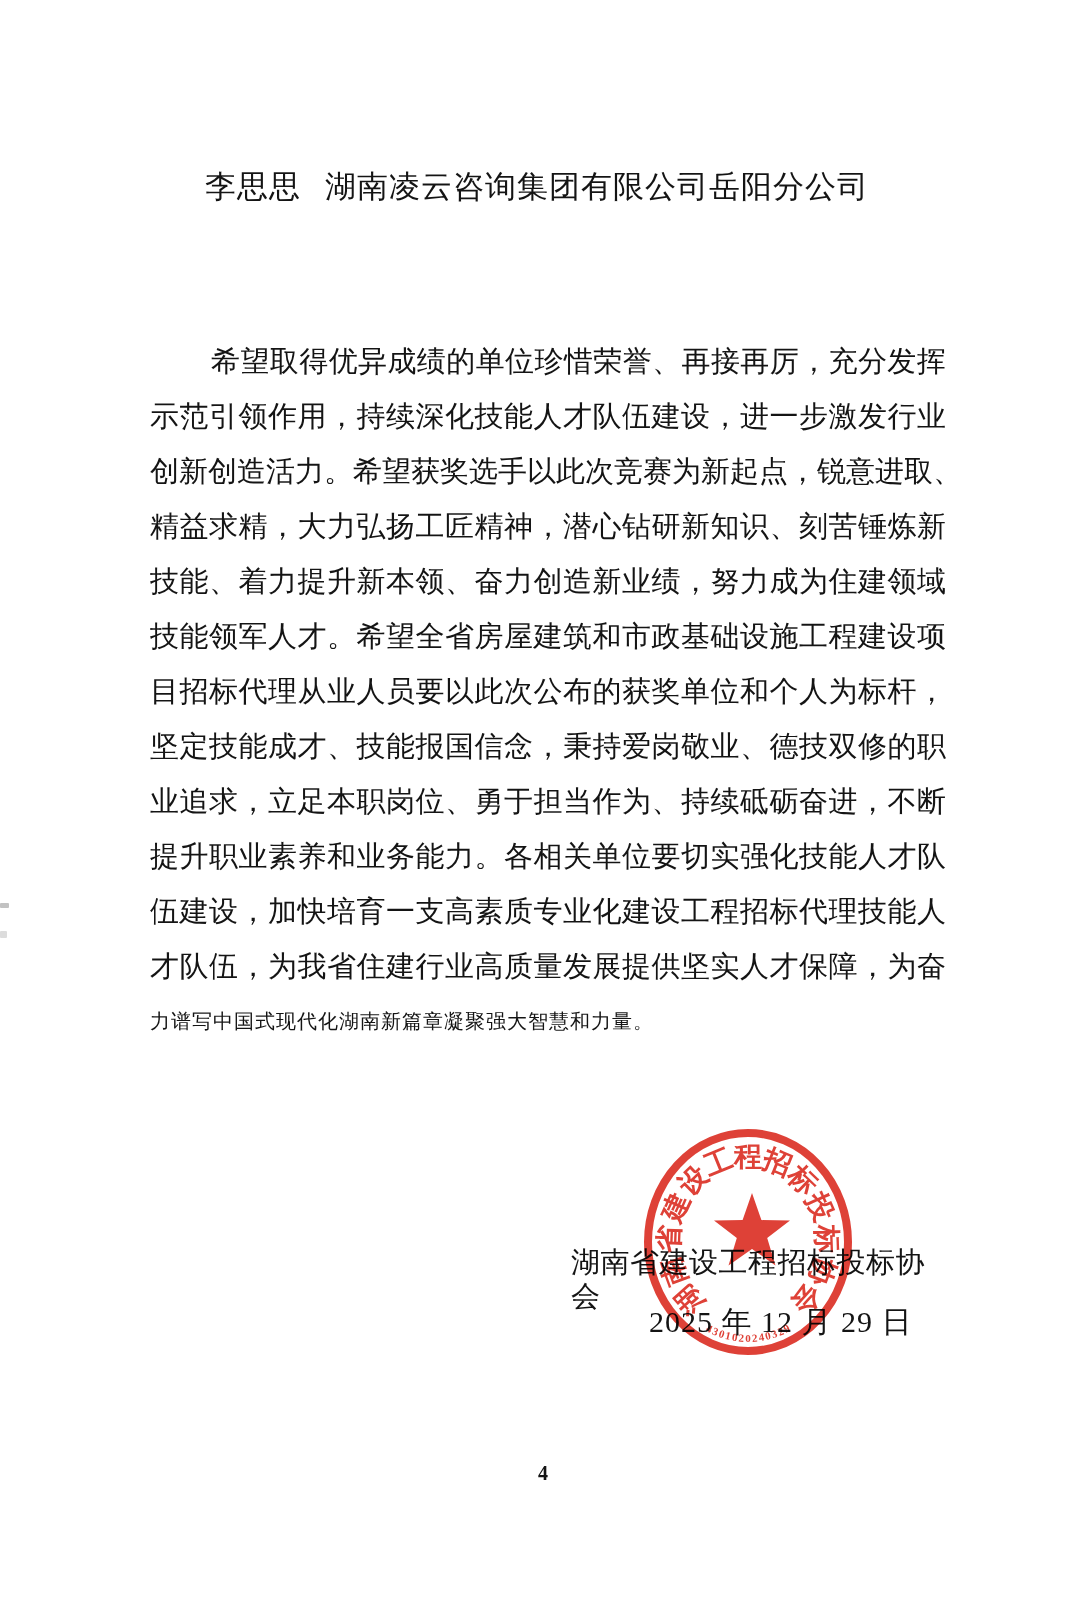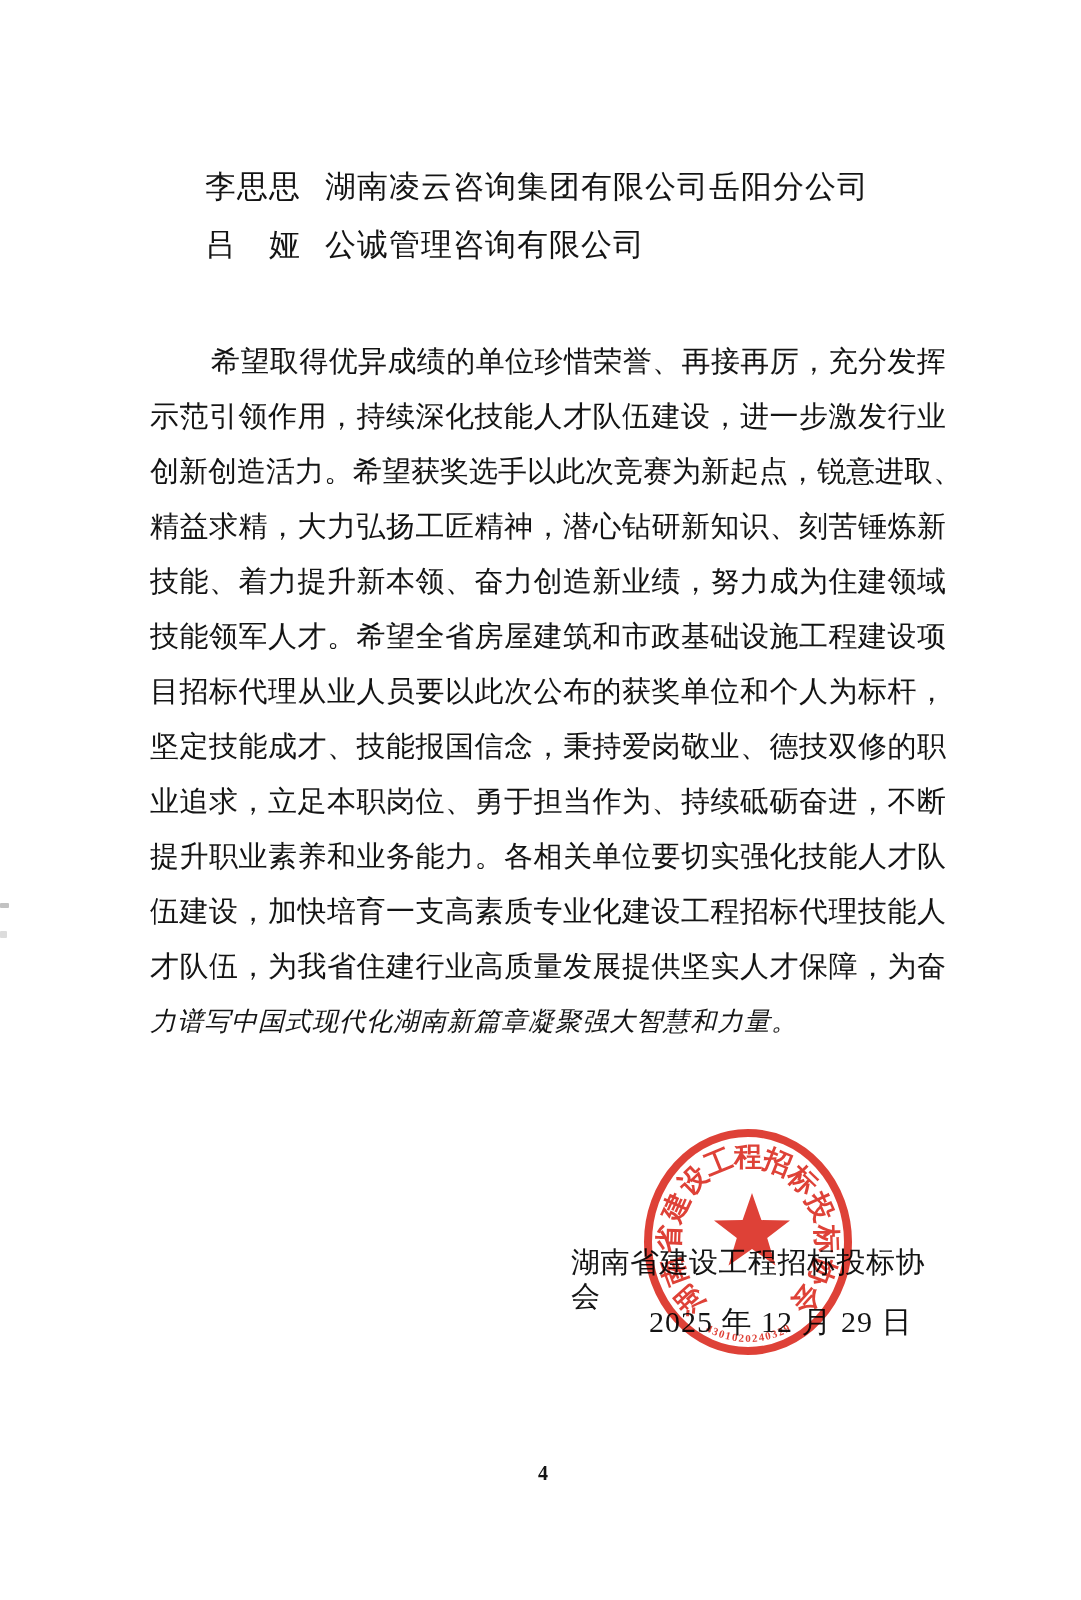--- a/index.html
+++ b/index.html
@@ -8,21 +8,21 @@
     font-family:"Liberation Serif", serif;color:#141414;overflow:hidden;
   }
   
   .names{position:absolute;left:205px;top:158px;font-size:31px;line-height:58px;letter-spacing:1px;}
   .name-row{white-space:nowrap;}
   .winner-name{display:inline-block;width:120px;}
   
   .para{position:absolute;left:150px;top:334px;width:796px;font-size:29px;line-height:55px;}
   .para-line{display:flex;justify-content:space-between;height:55px;align-items:center;box-sizing:border-box;}
   .para-line.indent{padding-left:61px;}
-  .para-line-last{height:55px;line-height:55px;font-size:26px;letter-spacing:1px;font-style:italic;}
+  .para-line-last{height:55px;line-height:55px;font-size:20px;letter-spacing:1px;}
   
   .sig-org{position:absolute;left:571px;top:1245px;font-size:29px;line-height:34px;letter-spacing:0.5px;z-index:2;}
   .sig-date{position:absolute;left:649px;top:1304px;font-size:30px;line-height:36px;letter-spacing:1px;z-index:2;}
   
   .seal{
     position:absolute;left:638px;top:1126px;width:220px;height:232px;
     mix-blend-mode:multiply;opacity:0.92;z-index:3;
   }
   .seal-ring{fill:none;stroke-width:8px;}
   .seal-ring-char{font-size:28px;font-weight:bold;text-anchor:middle;dominant-baseline:central;font-family:"Liberation Serif",serif;}
@@ -34,23 +34,20 @@
   .artifact-b{position:absolute;left:0;top:931px;width:7px;height:7px;background:#9a9a9a;opacity:.35;border-radius:1px;}
 </style>
 </head>
 <body>
 
 <div class="page">
 
   <div class="names">
     <div class="name-row">
       <span class="winner-name">李思思</span><span>湖南凌云咨询集团有限公司岳阳分公司</span>
-    </div>
-    <div class="name-row">
-      <span class="winner-name">吕　娅</span><span>公诚管理咨询有限公司</span>
     </div>
   </div>
 
   <div class="para">
     <div class="para-line indent">
         <span>希</span>
         <span>望</span>
         <span>取</span>
         <span>得</span>
         <span>优</span>

